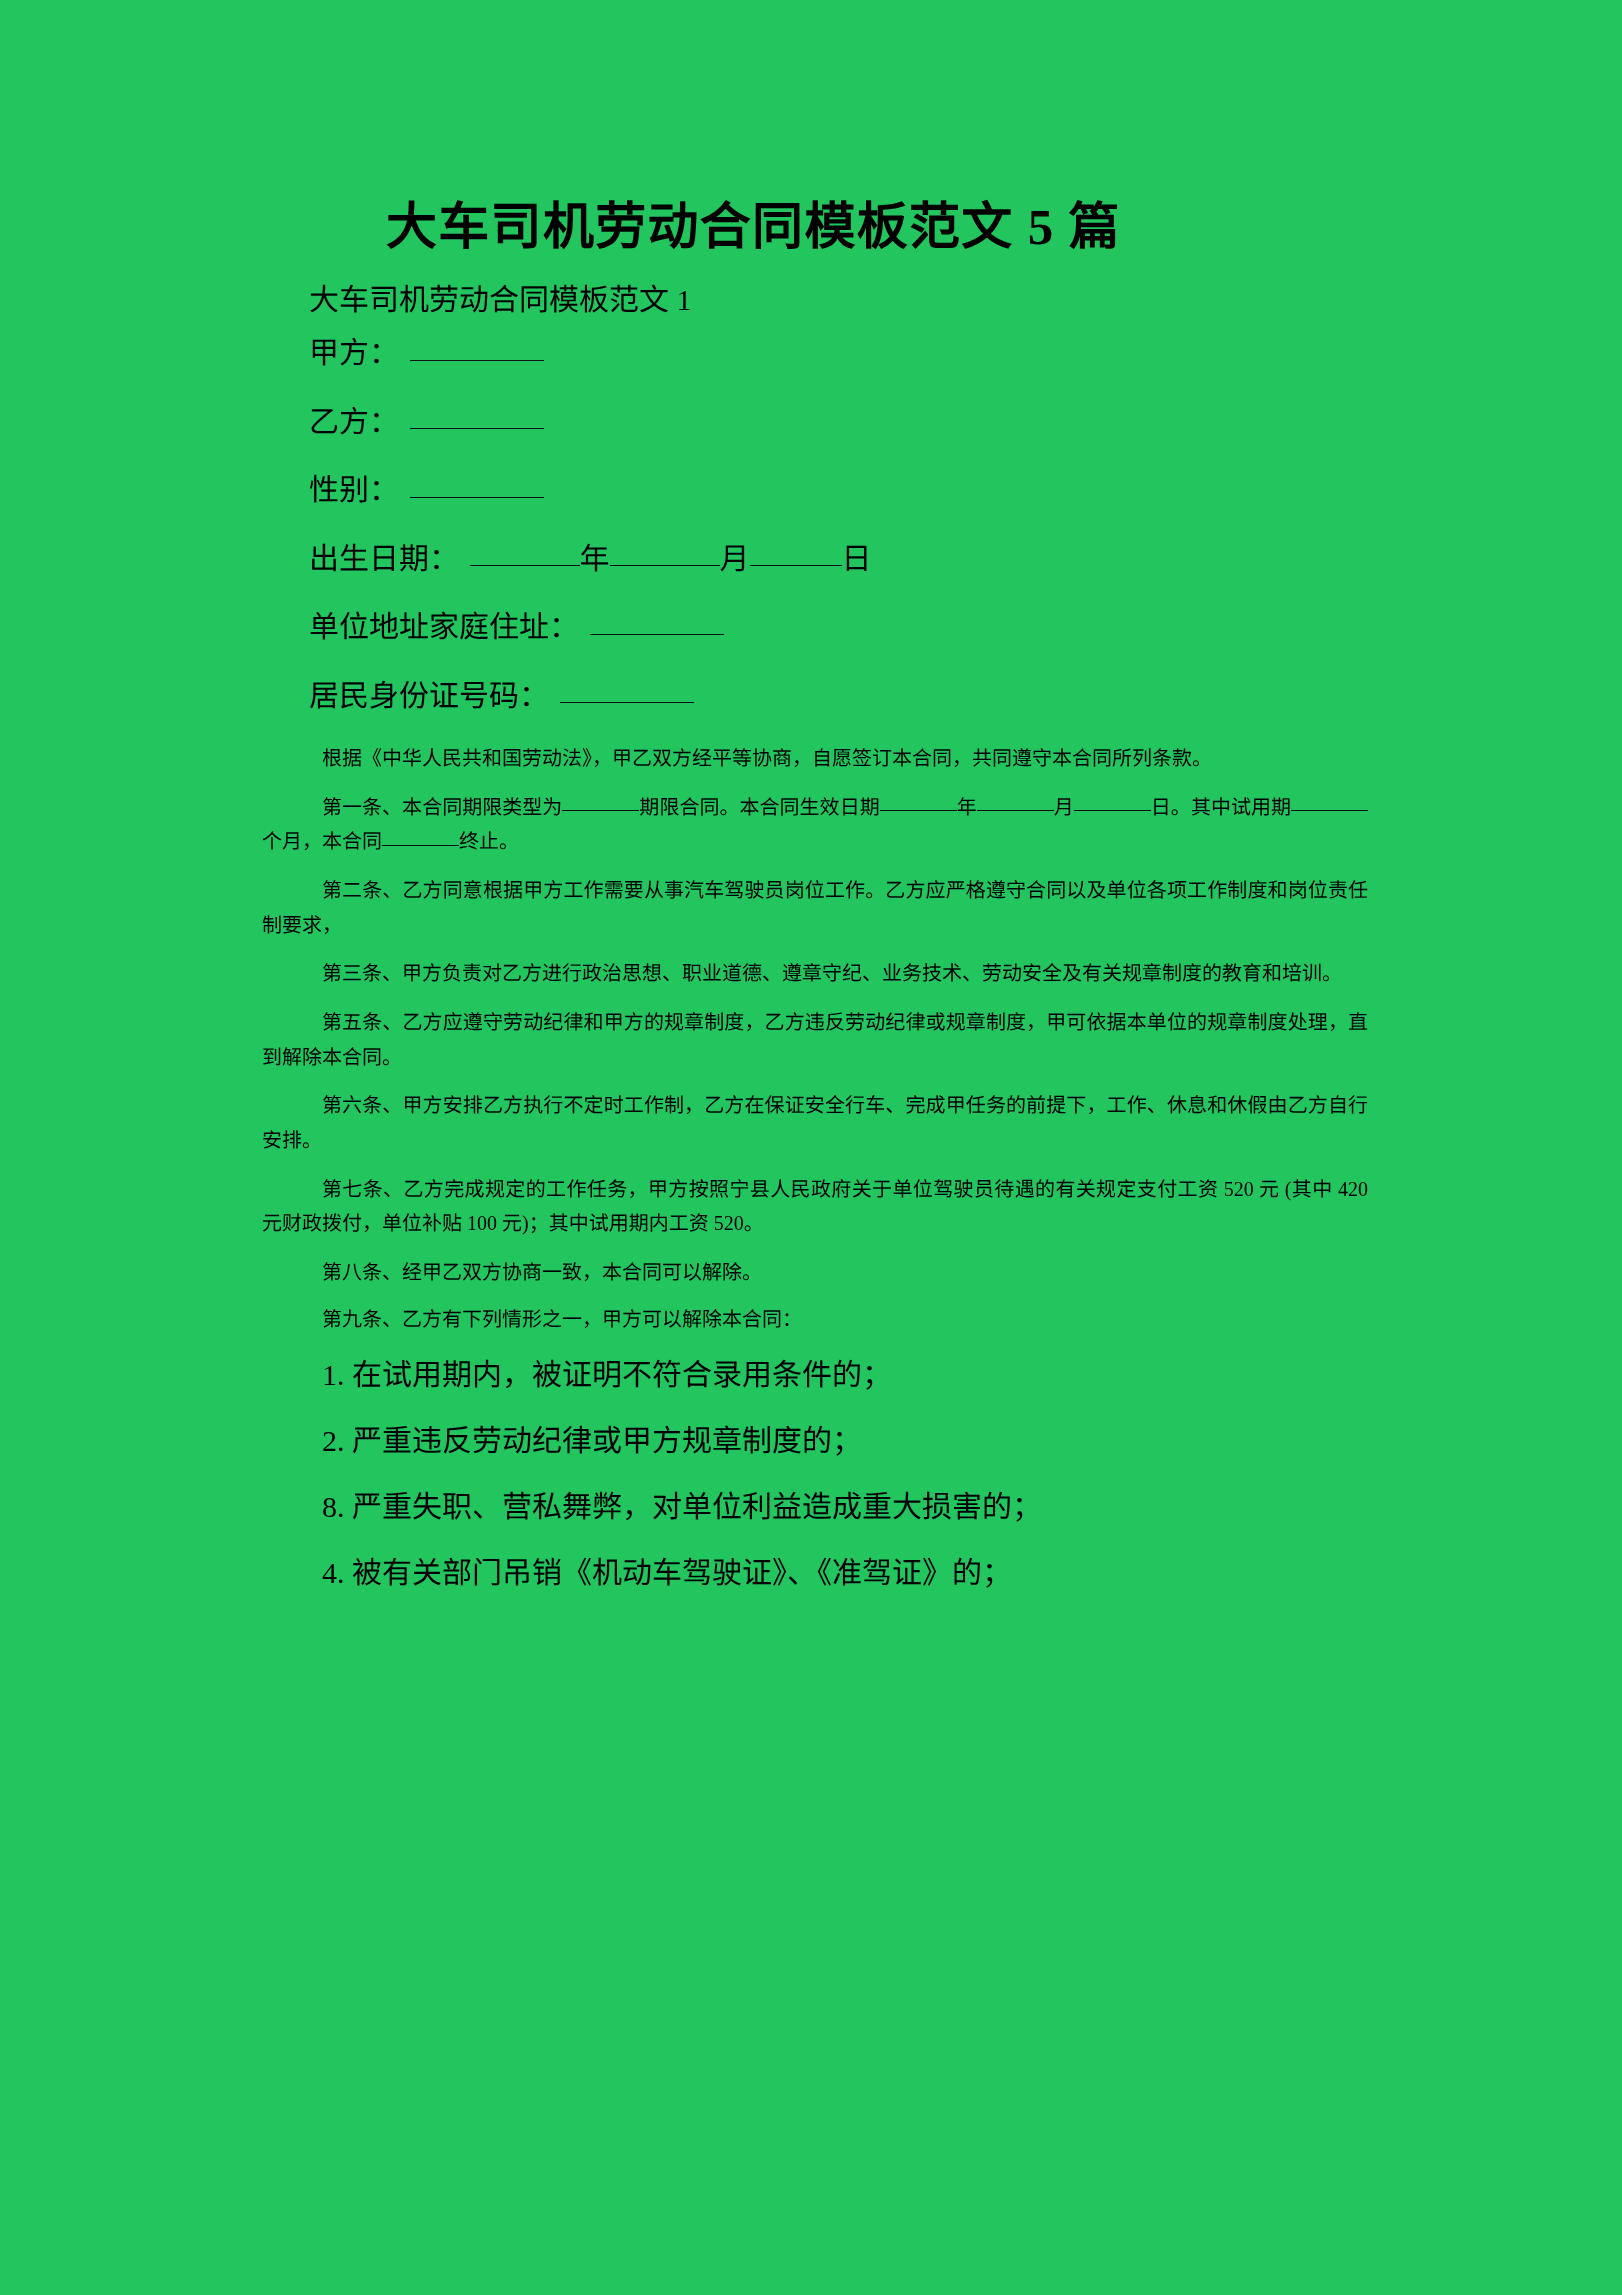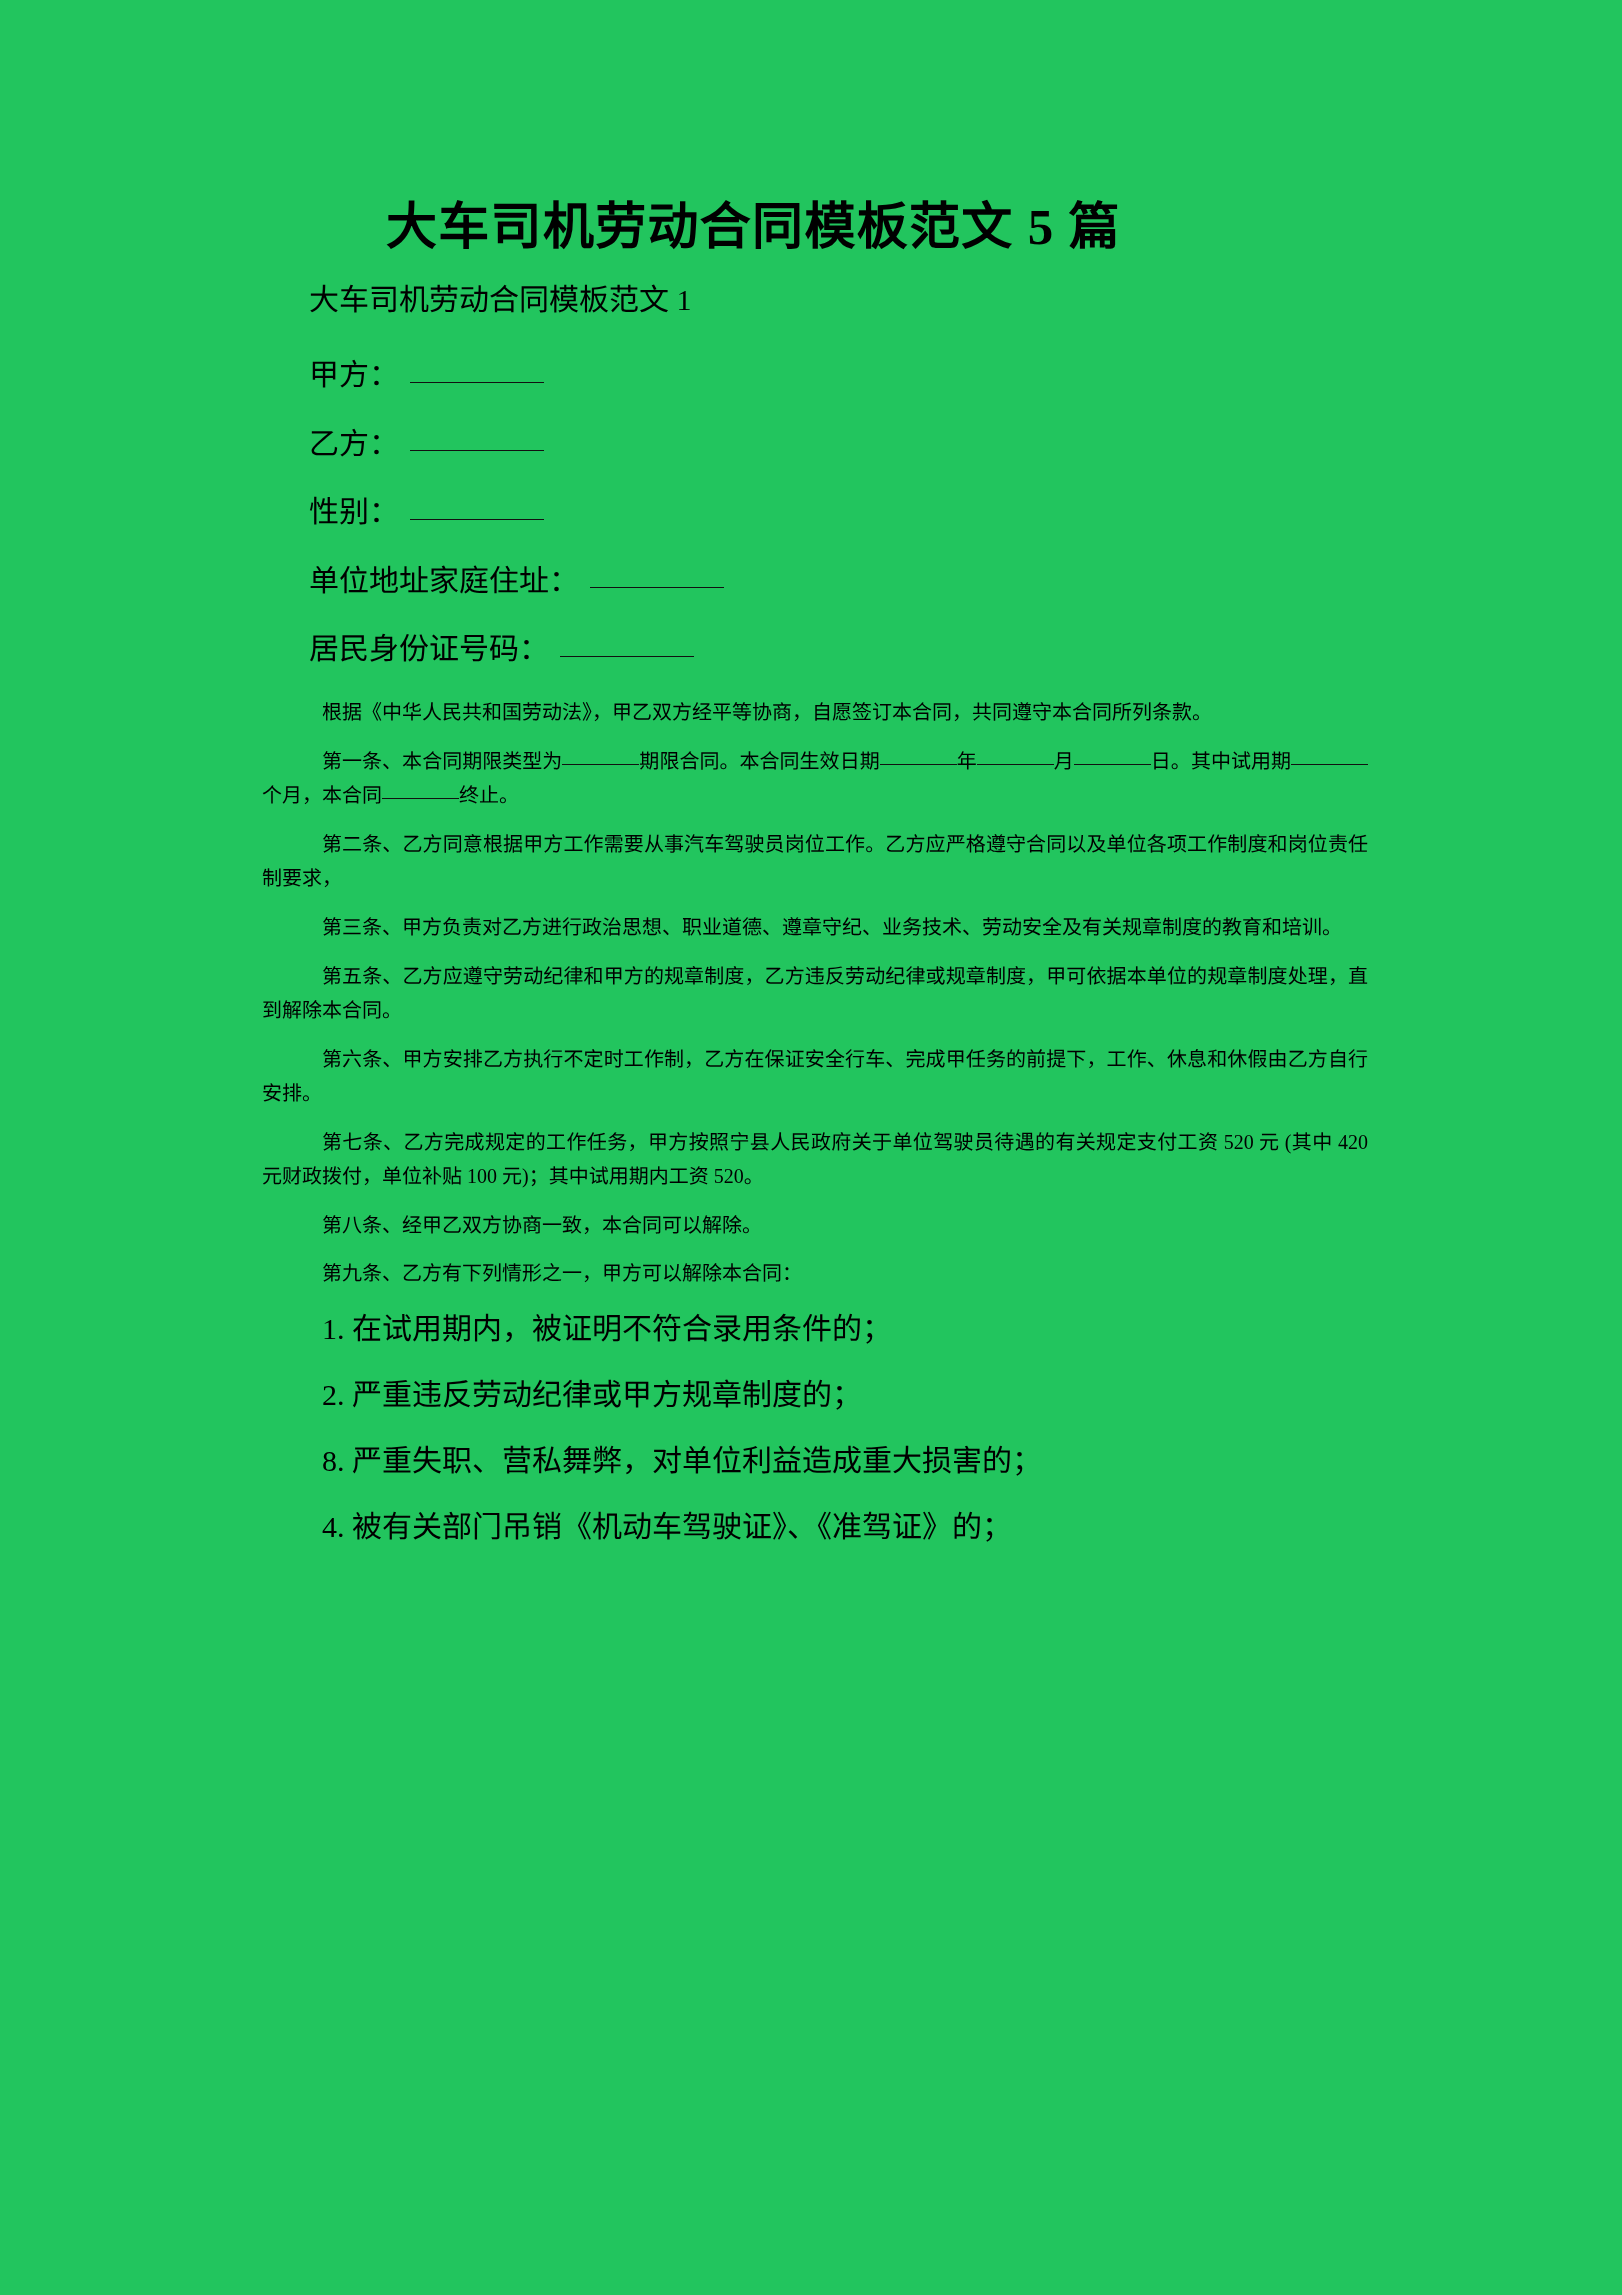--- a/index.html
+++ b/index.html
@@ -37,21 +37,21 @@
     letter-spacing: 1.3px;
     margin: 0 0 17px 0;
     padding-left: 124px;
     white-space: nowrap;
   }
 
   
   .doc-subtitle {
     font-size: 30px;
     line-height: 1.55;
-    margin: 0 0 29px 0;
+    margin: 0 0 7px 0;
     padding-left: 47px;
     font-family: Liberation Serif, serif;
   }
 
   
   .field-row {
     font-size: 30px;
     line-height: 1.55;
     margin: 0 0 22px 0;
     padding-left: 47px;
@@ -117,20 +117,23 @@
   </div>
 
   <div class="field-row">
     <span class="field-label">乙方：</span><span class="blank w-lg lead"></span>
   </div>
 
   <div class="field-row">
     <span class="field-label">性别：</span><span class="blank w-lg lead"></span>
   </div>
 
+  <div class="field-row">
+    <span class="field-label">出生日期：</span><span class="blank w-md lead"></span><span>年</span><span class="blank w-md"></span><span>月</span><span class="blank w-sm"></span><span>日</span>
+  </div>
 
   <div class="field-row">
     <span class="field-label">单位地址家庭住址：</span><span class="blank w-lg lead"></span>
   </div>
 
   <div class="field-row">
     <span class="field-label">居民身份证号码：</span><span class="blank w-lg lead"></span>
   </div>
 
   <p class="para">根据《中华人民共和国劳动法》，甲乙双方经平等协商，自愿签订本合同，共同遵守本合同所列条款。</p>

